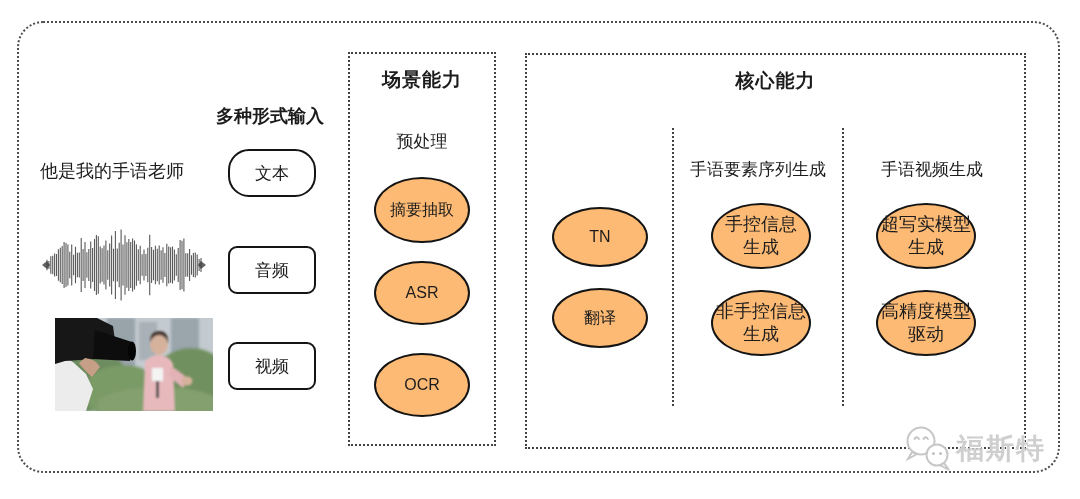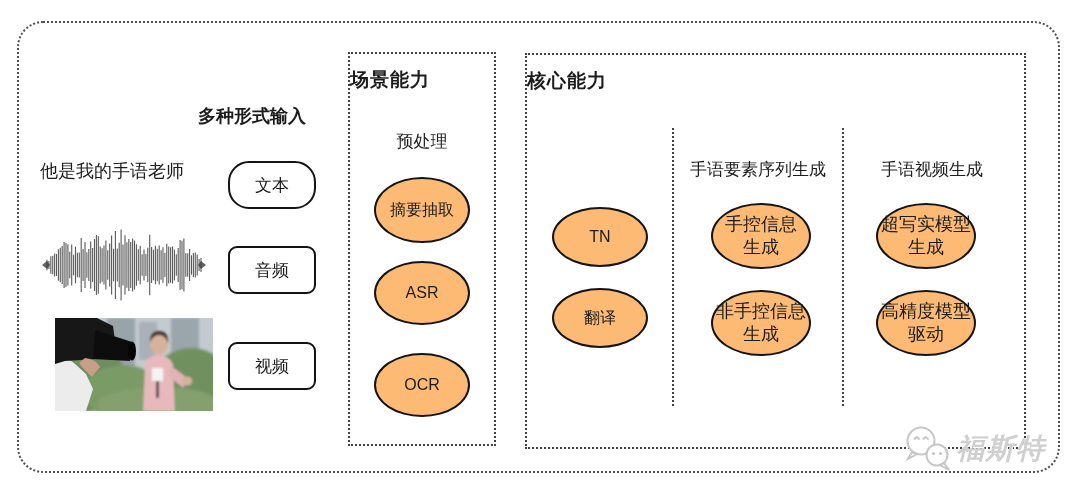--- a/index.html
+++ b/index.html
@@ -1,40 +1,40 @@
 <!DOCTYPE html>
 <html><head>
 <meta charset="utf-8">
 <style>
   html,body{margin:0;padding:0;background:#ffffff;}
   body{font-family:"Liberation Sans","DejaVu Sans",sans-serif;color:#1c1c1c;}
   .canvas{position:relative;width:1080px;height:499px;background:#ffffff;overflow:hidden;}
   .outer-border{position:absolute;left:17px;top:21px;width:1039px;height:448px;
     border:2px dotted #4e4e4e;border-radius:26px;}
   .section-title{font-weight:bold;font-size:19px;letter-spacing:1px;}
-  .input-title{position:absolute;left:198px;top:104px;width:144px;font-size:18px;font-weight:bold;}
+  .input-title{position:absolute;left:198px;top:104px;width:144px;text-align:center;font-size:18px;font-weight:bold;}
   .sample-text{position:absolute;left:40px;top:159px;width:180px;font-size:18px;white-space:nowrap;}
   .io-box{position:absolute;left:228px;width:84px;height:44px;border:2px solid #141414;border-radius:9px;
     display:flex;align-items:center;justify-content:center;font-size:17px;background:#fff;}
   .wave-wrap{position:absolute;left:42px;top:225px;width:164px;height:80px;}
   .video-thumb{position:absolute;left:55px;top:318px;width:158px;height:93px;overflow:hidden;background:#c3cad0;}
   .dash-box{position:absolute;border:2px dotted #424242;background:transparent;}
   .scene-box{left:348px;top:52px;width:144px;height:390px;}
   .core-box{left:525px;top:53px;width:497px;height:392px;}
-  .box-title{position:absolute;left:0;right:0;top:13px;}
+  .box-title{position:absolute;left:0;right:0;top:13px;text-align:center;}
   .scene-subtitle{position:absolute;left:0;right:0;top:76px;text-align:center;font-size:17px;}
   .oval{position:absolute;border:2.5px solid #141414;border-radius:50%;background:#fdba74;
     display:flex;flex-direction:column;align-items:center;justify-content:center;text-align:center;line-height:1.3;}
   .oval-1line{font-size:16px;}
   .oval-2line{font-size:18px;}
   .col-header{position:absolute;top:103px;text-align:center;font-size:17px;font-weight:500;}
   .v-divider{position:absolute;top:73px;height:278px;width:0;border-left:2px dotted #424242;}
   .watermark{position:absolute;left:900px;top:420px;width:160px;height:58px;display:flex;align-items:center;z-index:5;}
   .watermark-text{font-size:28px;color:#cfcfcf;letter-spacing:2px;font-weight:bold;
-    text-shadow:0.5px 0.5px 0 #ffffff;font-style:italic;}
+    text-shadow:0.5px 0.5px 0 #ffffff;}
 </style>
 </head>
 <body>
 
 <div class="canvas">
 
   <div class="outer-border"></div>
 
   <div class="input-title">多种形式输入</div>
   <div class="sample-text">他是我的手语老师</div>
@@ -77,21 +77,21 @@
         <rect x="101" y="63" width="3" height="17" fill="#4a4a4a"></rect>
       </g>
       <path d="M0 93 L0 44 Q10 38 19 45 L31 56 L38 71 L31 93 Z" fill="#ececec"></path>
       <path d="M0 46 L0 0 L42 0 L58 8 L61 30 L40 41 L10 43 Z" fill="#171717"></path>
       <path d="M40 12 L77 24 L75 43 L38 41 Z" fill="#0d0d0d"></path>
       <ellipse cx="77" cy="33" rx="4" ry="9.5" fill="#050505"></ellipse>
       <path d="M30 40 Q41 41 45 49 L37 59 Q28 51 24 45 Z" fill="#c79e86"></path>
     </svg>
   </div>
 
-  <div class="io-box" style="top:161px;border-radius:21px;">
+  <div class="io-box" style="top:149px;border-radius:21px;">
     <span>文本</span>
   </div>
   <div class="io-box" style="top:246px;">
     <span>音频</span>
   </div>
   <div class="io-box" style="top:342px;">
     <span>视频</span>
   </div>
 
   <div class="dash-box scene-box">

